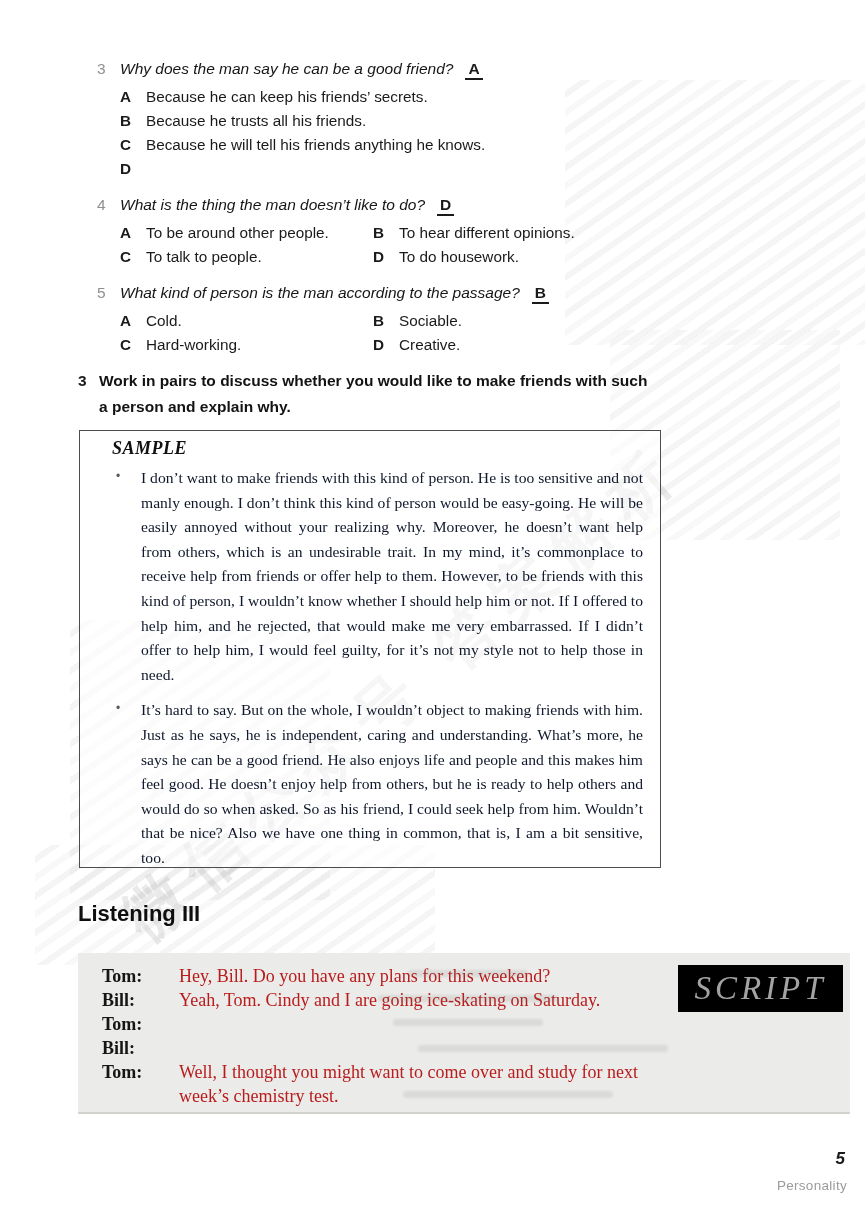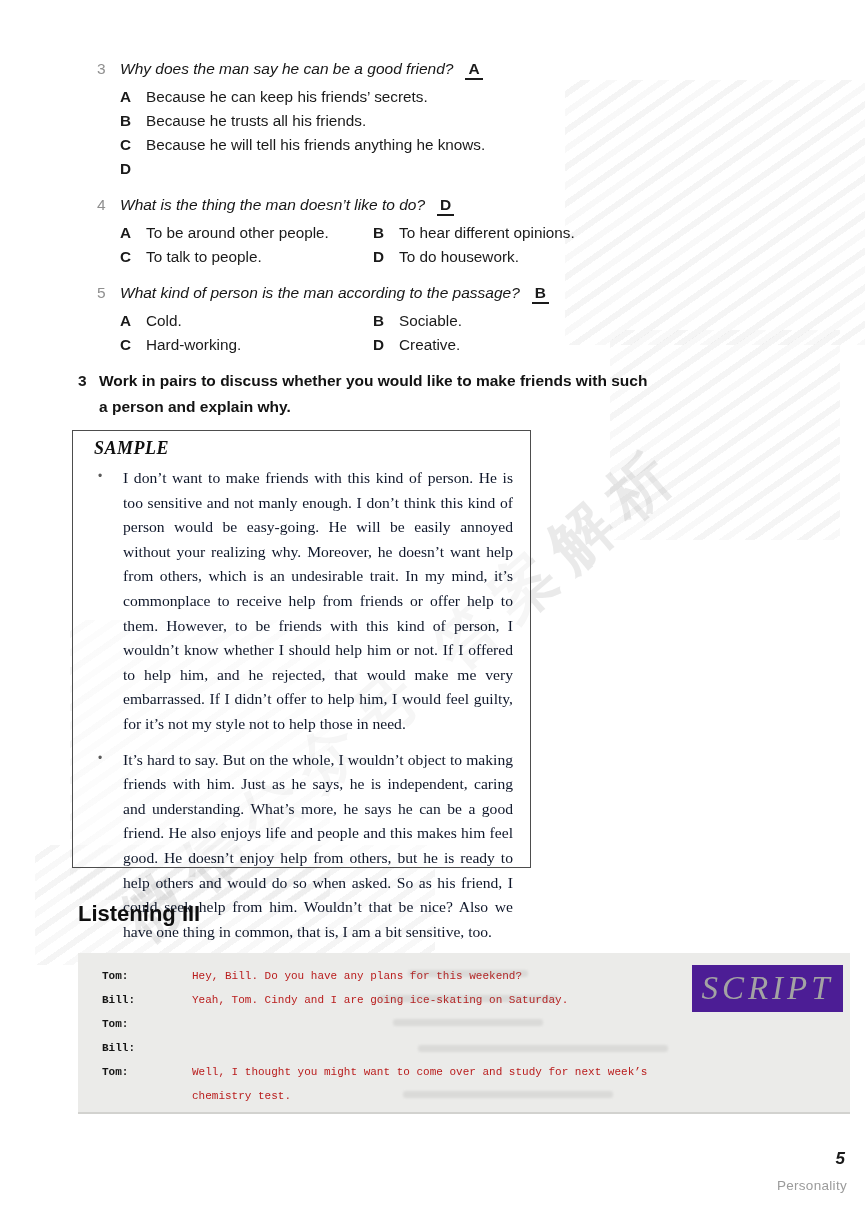--- a/index.html
+++ b/index.html
@@ -44,23 +44,23 @@
   .opt { display:flex; line-height:17px; margin-bottom:7px; font-size:15.3px; }
   .opt-letter { width:26px; font-weight:bold; flex-shrink:0; }
   .opts2 { margin-left:23px; display:grid; grid-template-columns:253px 1fr; row-gap:7px; }
   .opts2 .opt { margin-bottom:0; }
   
   #task3 { position:absolute; left:78px; top:368px; width:585px; display:flex; z-index:1; }
   #task3 .t-num { font-weight:bold; font-size:15.5px; width:21px; flex-shrink:0; line-height:26px; }
   #task3 .t-text { font-weight:bold; font-size:15.5px; line-height:26px; width:552px; color:#131313; }
   
   #sample-box {
-    position:absolute; left:72px; top:430px; width:459px; height:438px;
+    position:absolute; left:79px; top:430px; width:582px; height:438px;
     border:1px solid #4d4d4d; background:rgba(255,255,255,0.55);
-    padding:7px 11px 0 21px; z-index:1;
+    padding:7px 11px 0 32px; z-index:1;
   }
   #sample-label {
     font-family:"Liberation Serif", serif; font-style:italic; font-weight:bold;
     font-size:18px; color:#101010; margin-bottom:7px; letter-spacing:0.5px;
   }
   .bullet-row { display:flex; margin-bottom:11px; }
   .bullet-dot { width:29px; flex-shrink:0; color:#5a5a5a; font-size:12px; padding-top:3px; text-align:left; padding-left:4px; }
   .bullet-text {
     font-family:"Liberation Serif", serif; font-size:15.6px; line-height:24.6px;
     color:#0f172a; text-align:justify; flex:1; padding-right:6px;
@@ -69,26 +69,26 @@
   #listening-title {
     position:absolute; left:78px; top:901px; z-index:1;
     font-size:22px; font-weight:bold; color:#0e0e0e;
   }
   
   #script-box {
     position:absolute; left:78px; top:953px; width:772px; height:161px;
     background:#ebebe9; border-bottom:2px solid #d2d2cf; z-index:1;
     padding-top:11px;
   }
-  .d-row { display:flex; font-family:Liberation Mono, monospace; font-size:11px; line-height:24px;gap:13px; }
+  .d-row { display:flex; font-family:Liberation Serif, serif; font-size:18px; line-height:24px; }
   .d-speaker { margin-left:24px; width:46px; font-weight:bold; flex-shrink:0; color:#151515; }
   .d-text { width:505px; color:#b91c1c;margin-left:31px; }
   #script-label {
-    position:absolute; right:7px; top:12px; width:151px; height:47px;
-    background:#4c1d95; text-align:center;
+    position:absolute; right:7px; top:12px; width:165px; height:47px;
+    background:#000000; text-align:center;
     font-family:"Liberation Serif", serif; font-style:italic;
     font-size:33px; line-height:47px; color:#a3a3a3; letter-spacing:4px;
   }
   .bleed {
     position:absolute; background:rgba(110,110,110,0.13);
     height:7px; border-radius:3px; filter:blur(1.2px); pointer-events:none;
   }
   
   #page-number {
     position:absolute; right:23px; top:1149px; z-index:1;

